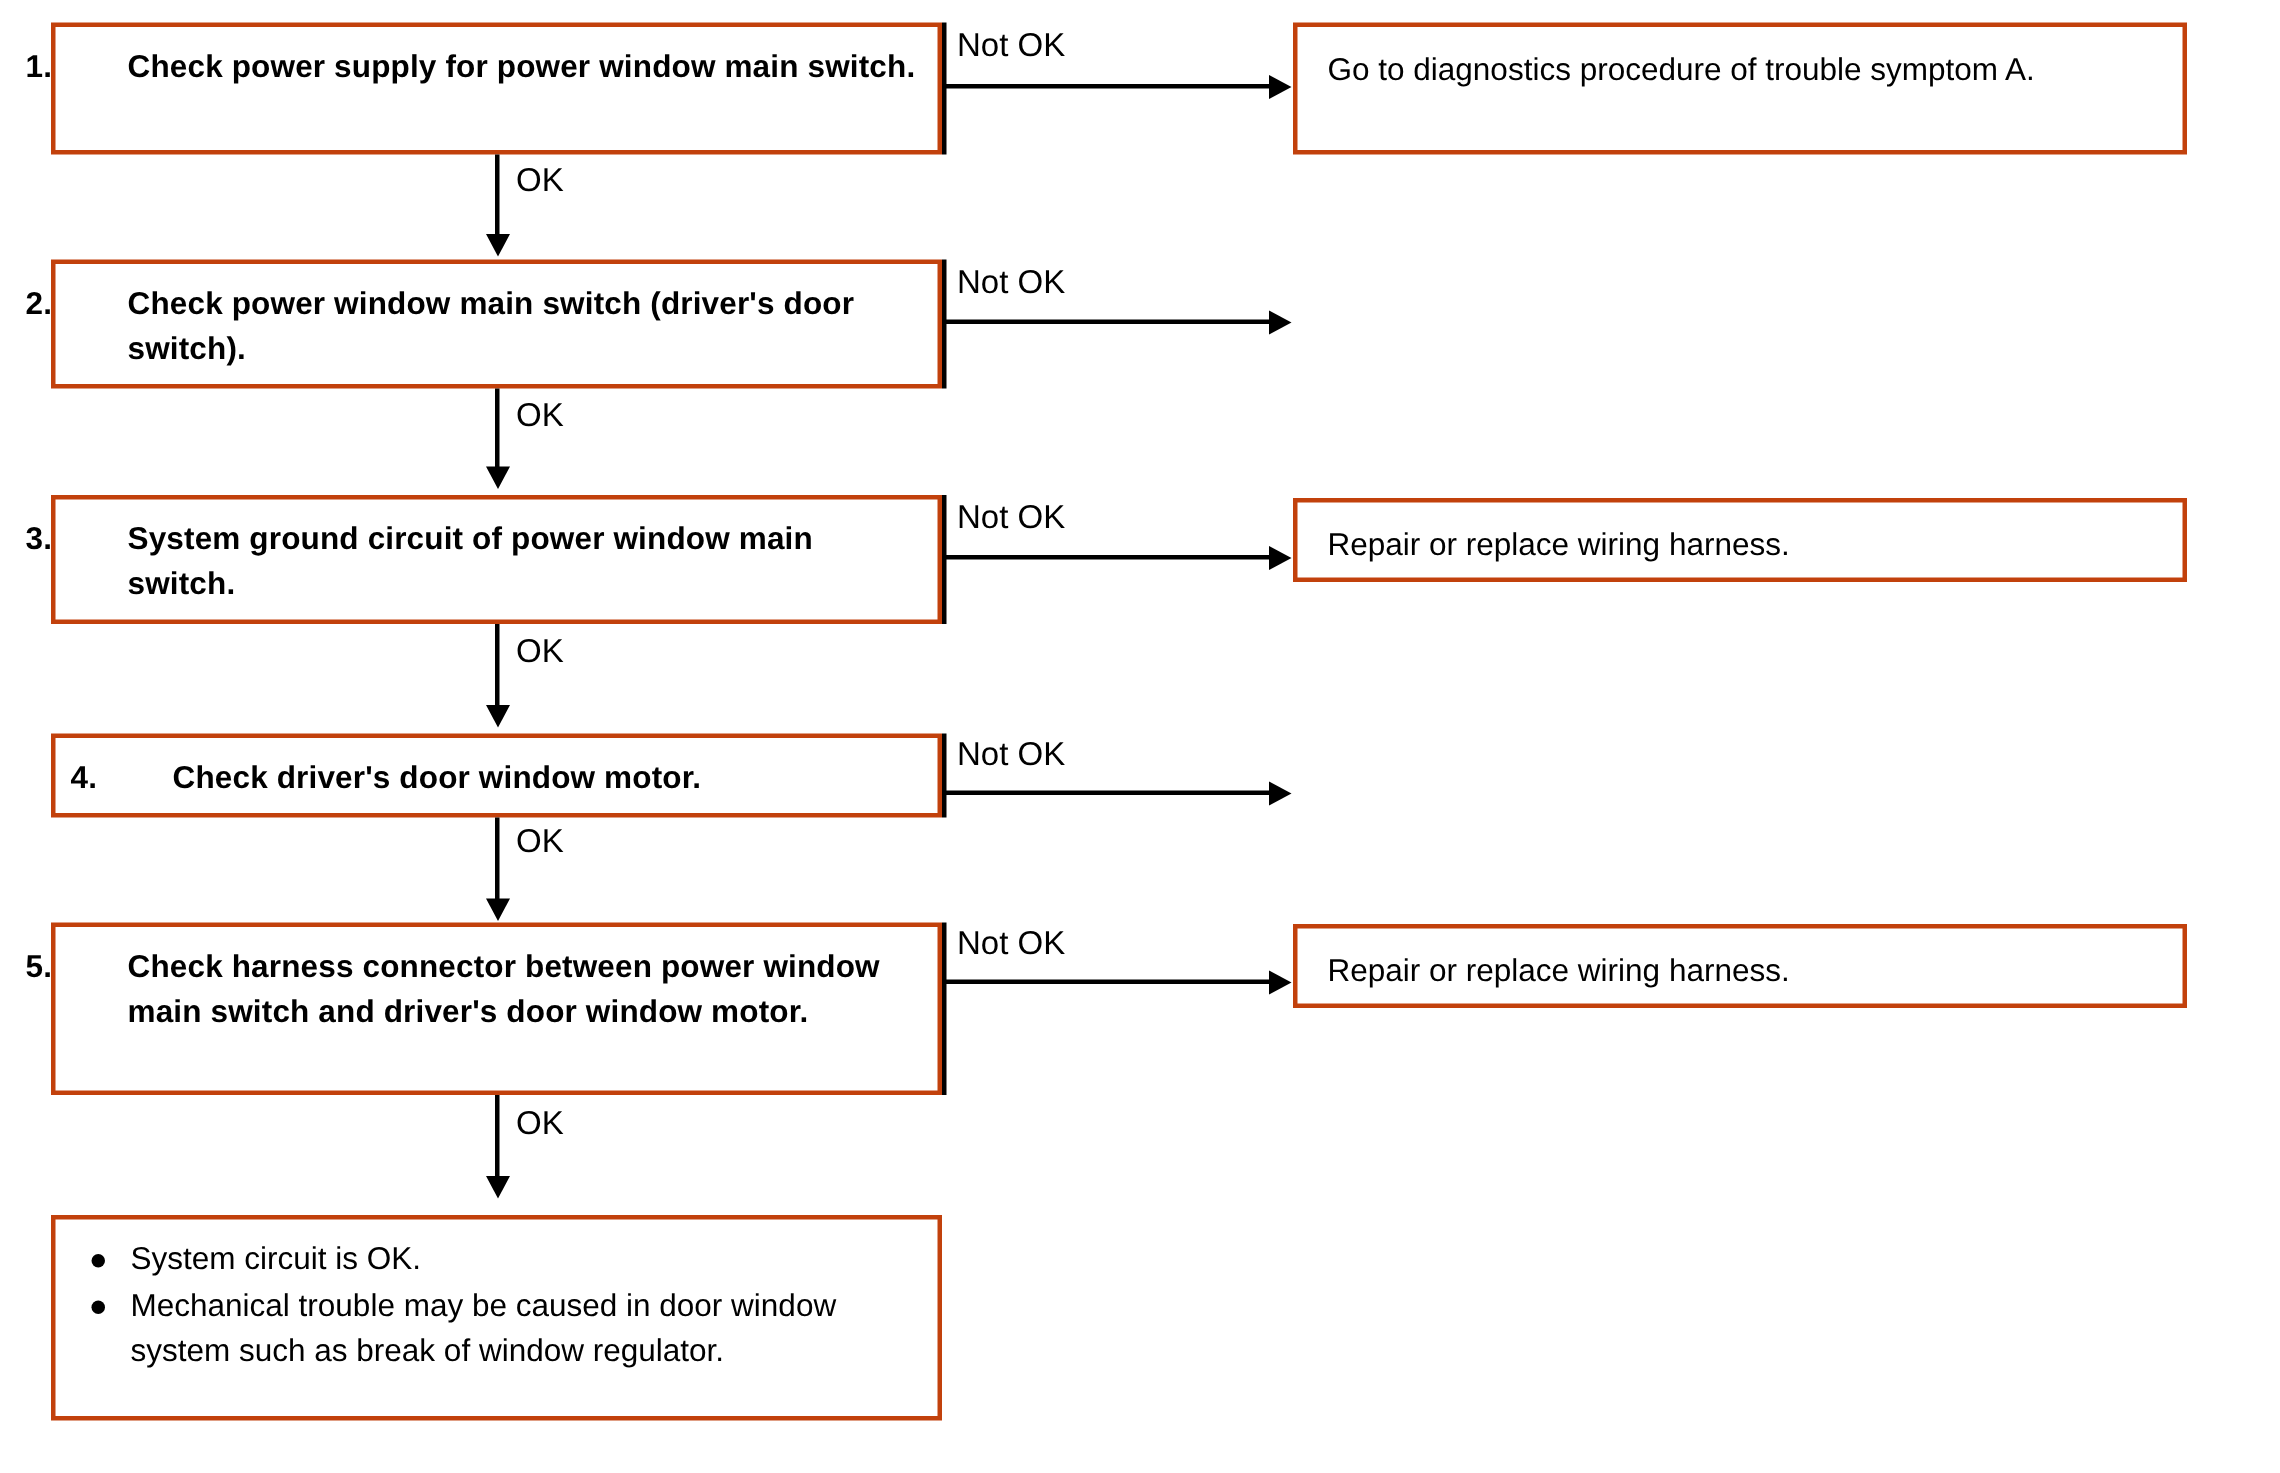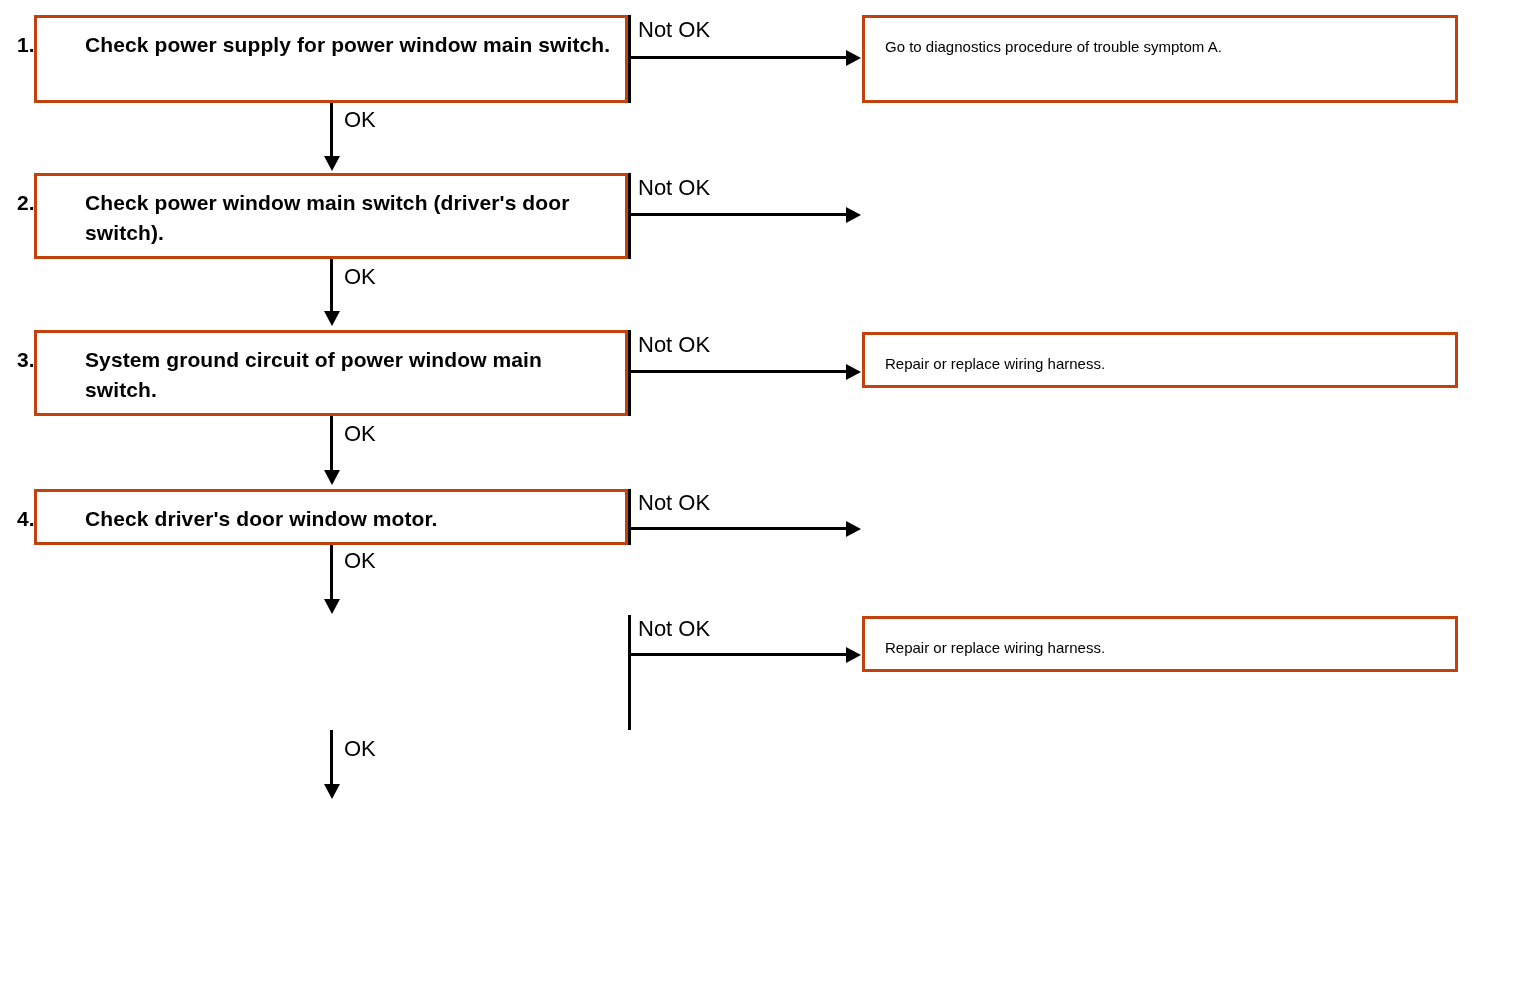--- a/index.html
+++ b/index.html
@@ -56,21 +56,21 @@
     text-indent: -34px;
   }
 
   
   .action-box .action-text {
     position: absolute;
     left: 20px;
     top: 13px;
     right: 14px;
     font-weight: normal;
-    font-size: 15px;
+    font-size: 21px;
     line-height: 31px;
   }
 
   
   .result-box .result-list {
     position: absolute;
     left: 16px;
     top: 12px;
     right: 12px;
     margin: 0;
@@ -192,48 +192,69 @@
   <div class="box action-box" style="left:862px; top:332px; width:596px; height:56px;">
     <div class="box-inner">
       <div class="action-text">Repair or replace wiring harness.</div>
     </div>
   </div>
 
   <div class="vline" style="left:330px; top:416px; height:56px;"></div>
   <div class="arrow-down" style="left:323.5px; top:470px;"></div>
   <div class="edge-label" style="left:344px; top:422px;">OK</div>
 
-  <div class="box step-box" style="left:34px; top:489px; width:594px; height:56px;">
+  <div class="box step-box" style="left:34px; top:489px; width:594px; height:56px;padding-left:30px;">
     <div class="box-inner">
       <div class="step-text step-hang">
         <span class="step-num">4.</span><span class="step-body">Check driver's door window motor.</span>
       </div>
     </div>
   </div>
 
   <div class="vline" style="left:628px; top:489px; height:56px;"></div>
   <div class="hline" style="left:628px; top:527px; width:220px;"></div>
   <div class="arrow-right" style="left:846px; top:520.5px;"></div>
   <div class="edge-label" style="left:638px; top:491px;">Not OK</div>
 
 
   <div class="vline" style="left:330px; top:545px; height:56px;"></div>
   <div class="arrow-down" style="left:323.5px; top:599px;"></div>
   <div class="edge-label" style="left:344px; top:549px;">OK</div>
 
+  <div class="box step-box" style="left:34px; top:615px; width:594px; height:115px;">
+    <div class="box-inner">
+      <div class="step-text step-hang">
+        <span class="step-num">5.</span><span class="step-body">Check harness connector between power window main switch and driver's door window motor.</span>
+      </div>
+    </div>
+  </div>
 
   <div class="vline" style="left:628px; top:615px; height:115px;"></div>
   <div class="hline" style="left:628px; top:653px; width:220px;"></div>
   <div class="arrow-right" style="left:846px; top:646.5px;"></div>
   <div class="edge-label" style="left:638px; top:617px;">Not OK</div>
 
   <div class="box action-box" style="left:862px; top:616px; width:596px; height:56px;">
     <div class="box-inner">
       <div class="action-text">Repair or replace wiring harness.</div>
     </div>
   </div>
 
   <div class="vline" style="left:330px; top:730px; height:56px;"></div>
   <div class="arrow-down" style="left:323.5px; top:784px;"></div>
   <div class="edge-label" style="left:344px; top:737px;">OK</div>
 
+  <div class="box result-box" style="left:34px; top:810px; width:594px; height:137px;">
+    <div class="box-inner">
+      <ul class="result-list">
+        <li>
+          <span class="bullet"></span>
+          <span>System circuit is OK.</span>
+        </li>
+        <li>
+          <span class="bullet"></span>
+          <span>Mechanical trouble may be caused in door window system such as break of window regulator.</span>
+        </li>
+      </ul>
+    </div>
+  </div>
 
 </div>
 
 </body></html>

